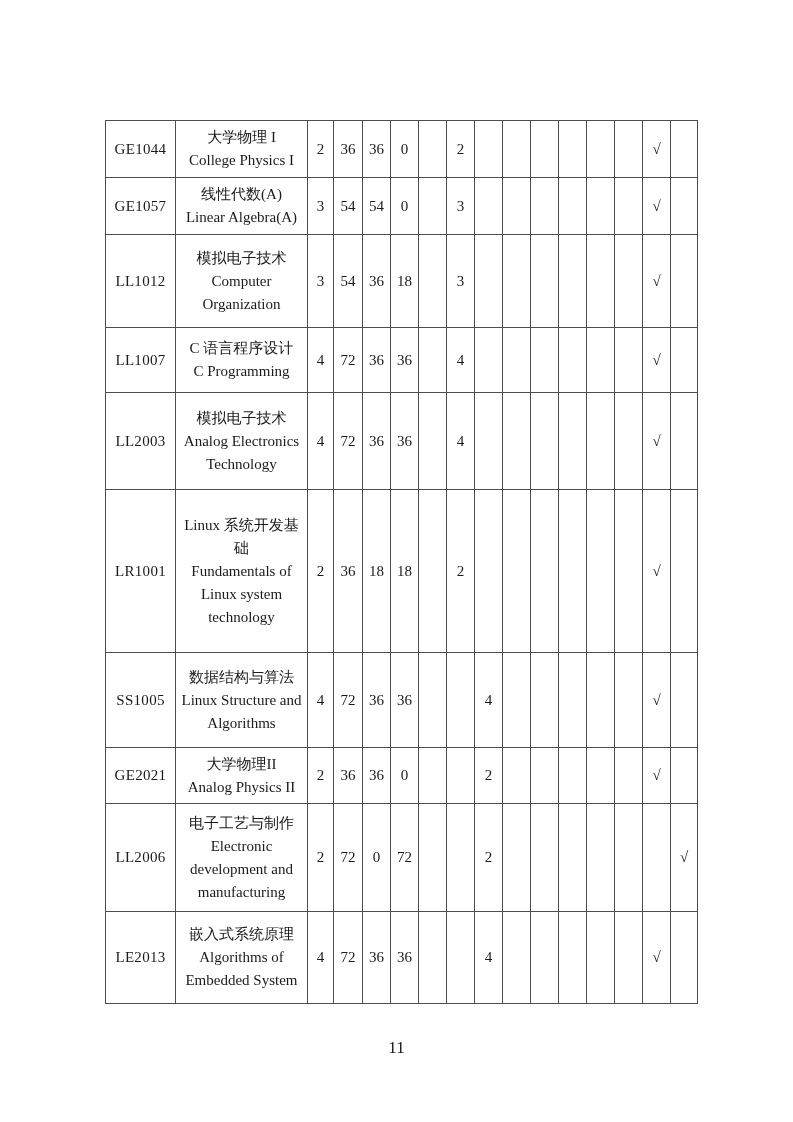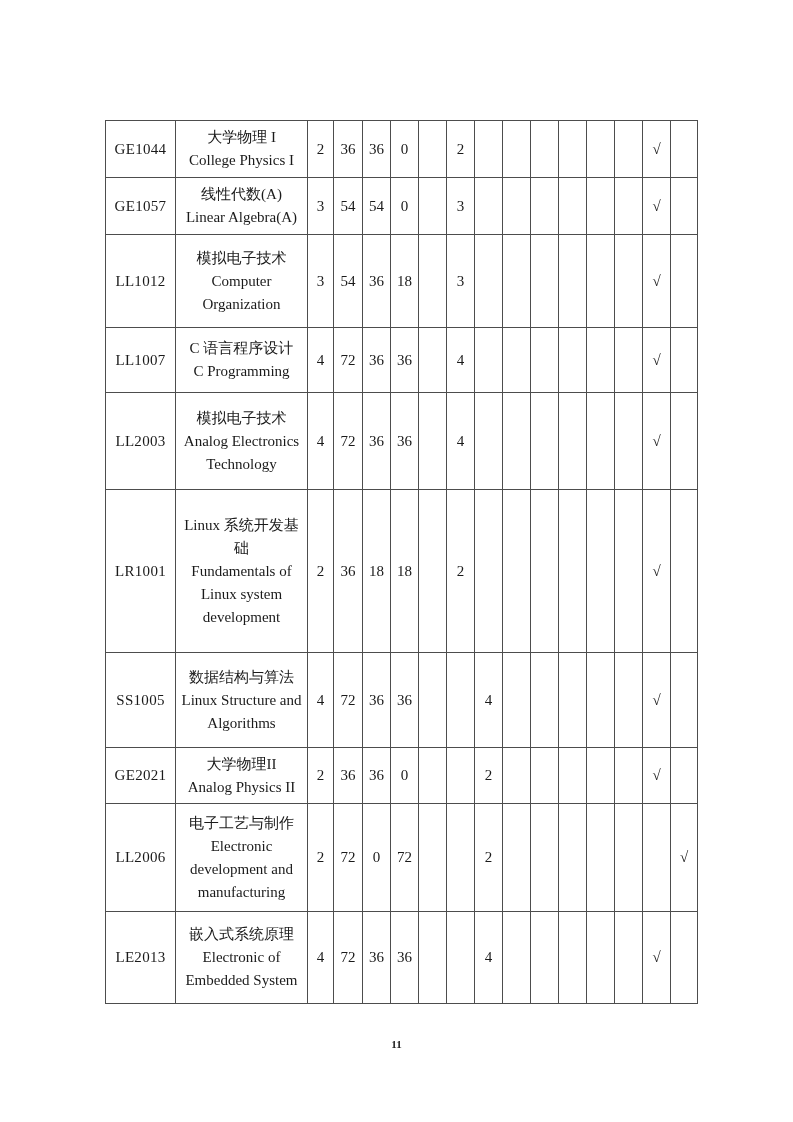--- a/index.html
+++ b/index.html
@@ -46,23 +46,22 @@
   tbody tr:nth-child(7)  { height: 95px; }
   tbody tr:nth-child(8)  { height: 56px; }
   tbody tr:nth-child(9)  { height: 108px; }
   tbody tr:nth-child(10) { height: 92px; }
   .page-number {
     position: absolute;
     left: 0;
     right: 0;
     top: 1038px;
     text-align: center;
-    font-size: 11px;
+    font-size: 17px;
     color: #1a1a1a;
-    font-weight: bold;
   }
 </style>
 </head>
 <body>
 
 <div class="page">
 
   <table class="curriculum">
     <colgroup>
       <col style="width:70px">
@@ -179,21 +178,21 @@
       <td></td>
       <td class="check-cell">√</td>
       <td class="check-cell"></td>
     </tr>
         <tr>
       <td class="code-cell">LR1001</td>
       <td class="name-cell">Linux 系统开发基
 础
 Fundamentals of
 Linux system
-development</td>
+technology</td>
       <td>2</td>
       <td>36</td>
       <td>18</td>
       <td>18</td>
       <td></td>
       <td>2</td>
       <td></td>
       <td></td>
       <td></td>
       <td></td>
@@ -258,21 +257,21 @@
       <td></td>
       <td></td>
       <td></td>
       <td></td>
       <td class="check-cell"></td>
       <td class="check-cell">√</td>
     </tr>
         <tr>
       <td class="code-cell">LE2013</td>
       <td class="name-cell">嵌入式系统原理
-Electronic of
+Algorithms of
 Embedded System</td>
       <td>4</td>
       <td>72</td>
       <td>36</td>
       <td>36</td>
       <td></td>
       <td></td>
       <td>4</td>
       <td></td>
       <td></td>

